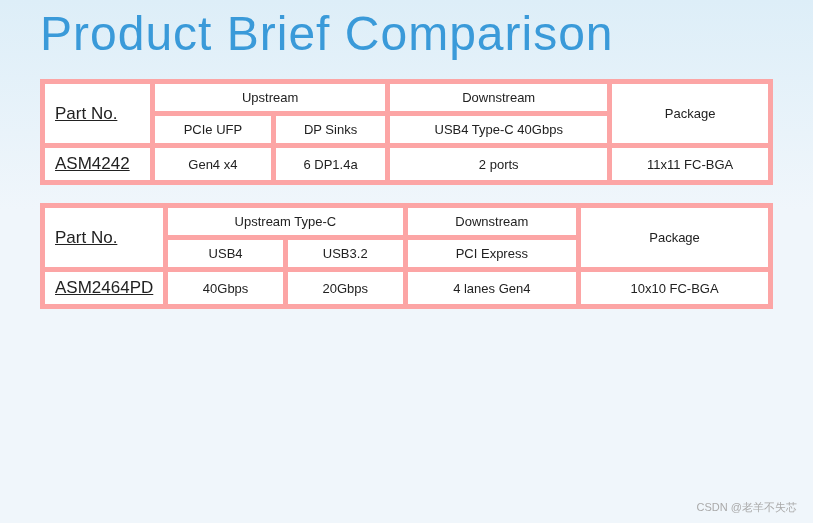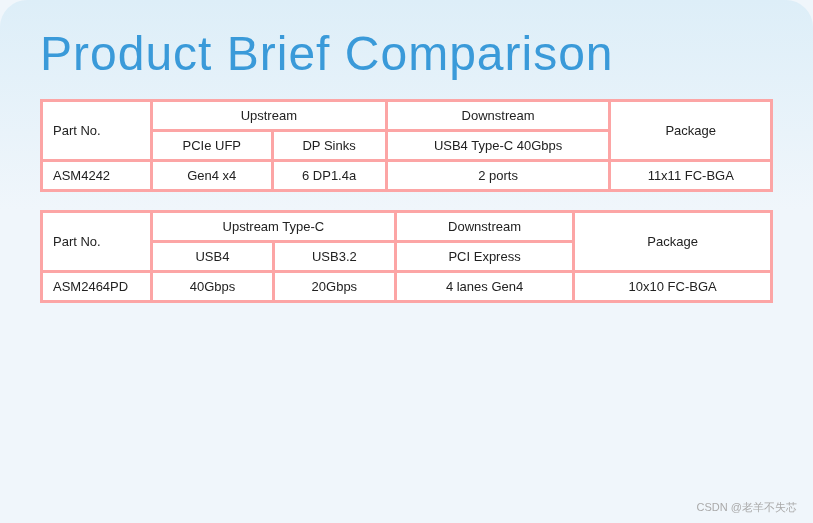--- a/index.html
+++ b/index.html
@@ -10,22 +10,21 @@
       background: #f0f6fb;
       font-family: Arial, sans-serif;
       overflow: hidden;
       position: relative;
     }
 
     .page-container {
       width: 813px;
       height: 523px;
       background: linear-gradient(to bottom, #ddeef8 0%, #f0f6fb 40%, #f0f6fb 100%);
-      padding: 26px 40px 18px 40px;
-      border-radius: 27px;
+      padding: 6px 40px 18px 40px;
     }
 
     .title {
       font-size: 48px;
       font-weight: 300;
       color: #3a9ad9;
       letter-spacing: 1px;
       margin-bottom: 18px;
       font-family: 'Segoe UI', Arial, sans-serif;
     }
@@ -35,30 +34,31 @@
     }
 
     table {
       border-collapse: collapse;
       width: 100%;
       background: white;
       font-size: 13px;
     }
 
     td, th {
-      border: 3px solid #fca5a5;
+      border: 5px solid #fca5a5;
       padding: 6px 10px;
       text-align: center;
       color: #222;
     }
 
     .part-no-cell {
       text-align: left;
       width: 110px;
-      font-size: 13px;
+      font-size: 17px;
+      text-decoration: underline;
     }
 
     .header-group {
       font-weight: normal;
       font-size: 13px;
     }
 
     .header-bold {
       font-weight: normal;
     }

